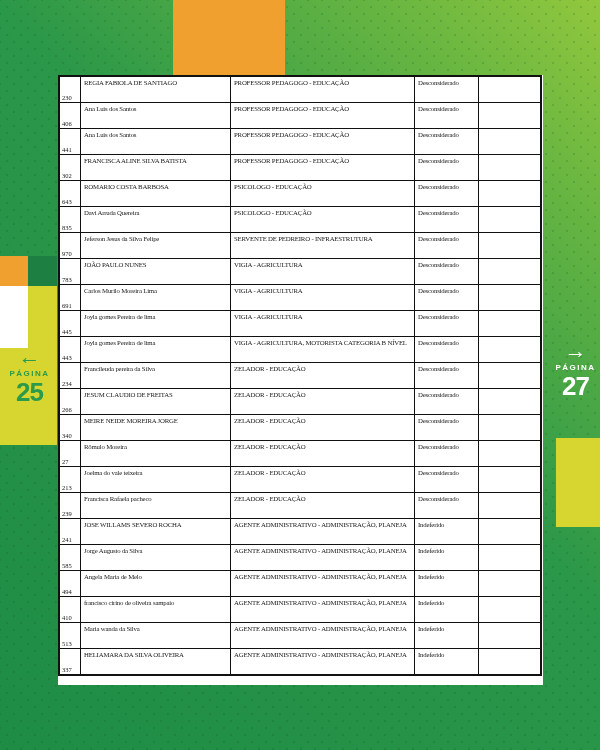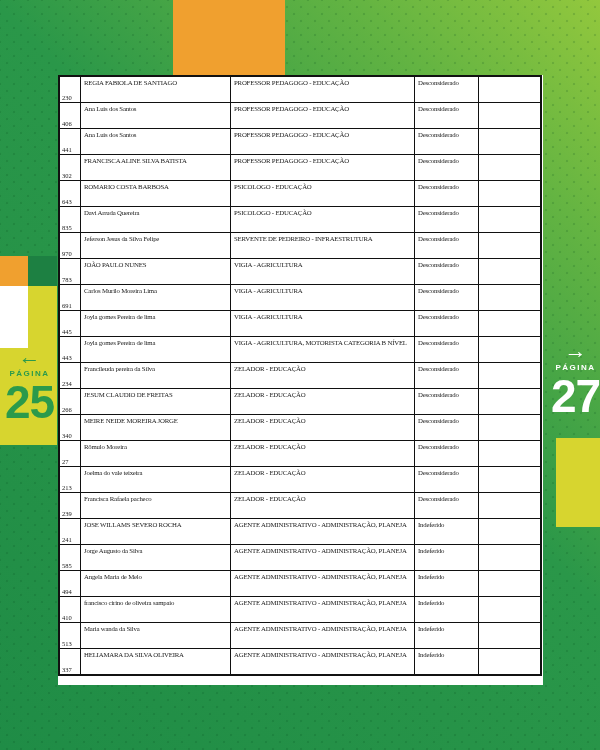--- a/index.html
+++ b/index.html
@@ -30,21 +30,21 @@
   .dkgreen-left { left:28px; top:256px; width:29px; height:30px; background:#1d8042; }
   .white-left   { left:0; top:286px; width:28px; height:62px; background:#ffffff; }
   .yellow-col   { left:28px; top:286px; width:29px; height:62px; background:#d7d52f; }
   .yellow-left  { left:0; top:348px; width:57px; height:97px; background:#d7d52f; }
   .yellow-right { left:556px; top:438px; width:44px; height:89px; background:#d7d52f; }
 
   
   .nav { position:absolute; z-index:3; text-align:center; line-height:1; }
   .nav .arrow  { display:block; font-size:22px; font-weight:bold; }
   .nav .plabel { display:block; font-size:8px; font-weight:bold; letter-spacing:1.5px; margin-top:2px; }
-  .nav .pnum   { display:block; font-size:46px; font-weight:bold; letter-spacing:-1px; margin-top:1px; }
+  .nav .pnum   { display:block; font-size:26px; font-weight:bold; letter-spacing:-1px; margin-top:1px; }
   .nav-prev { left:2px; top:346px; width:55px; color:#2b9a4b; cursor:pointer; }
   .nav-next { left:551px; top:340px; width:49px; color:#ffffff; cursor:pointer; }
 
   
   .page { position:absolute; z-index:2; left:58px; top:75px; width:485px; height:610px; background:#ffffff; }
   .doc-table { position:absolute; left:0; top:0; width:484px; height:601px;
     border:2px solid #111; display:flex; flex-direction:column; background:#fff;
     font-family:"Liberation Serif", serif; color:#1a1a1a;
   }
   .row { flex:1 1 0; display:flex; border-bottom:1px solid #111; min-height:0; }

